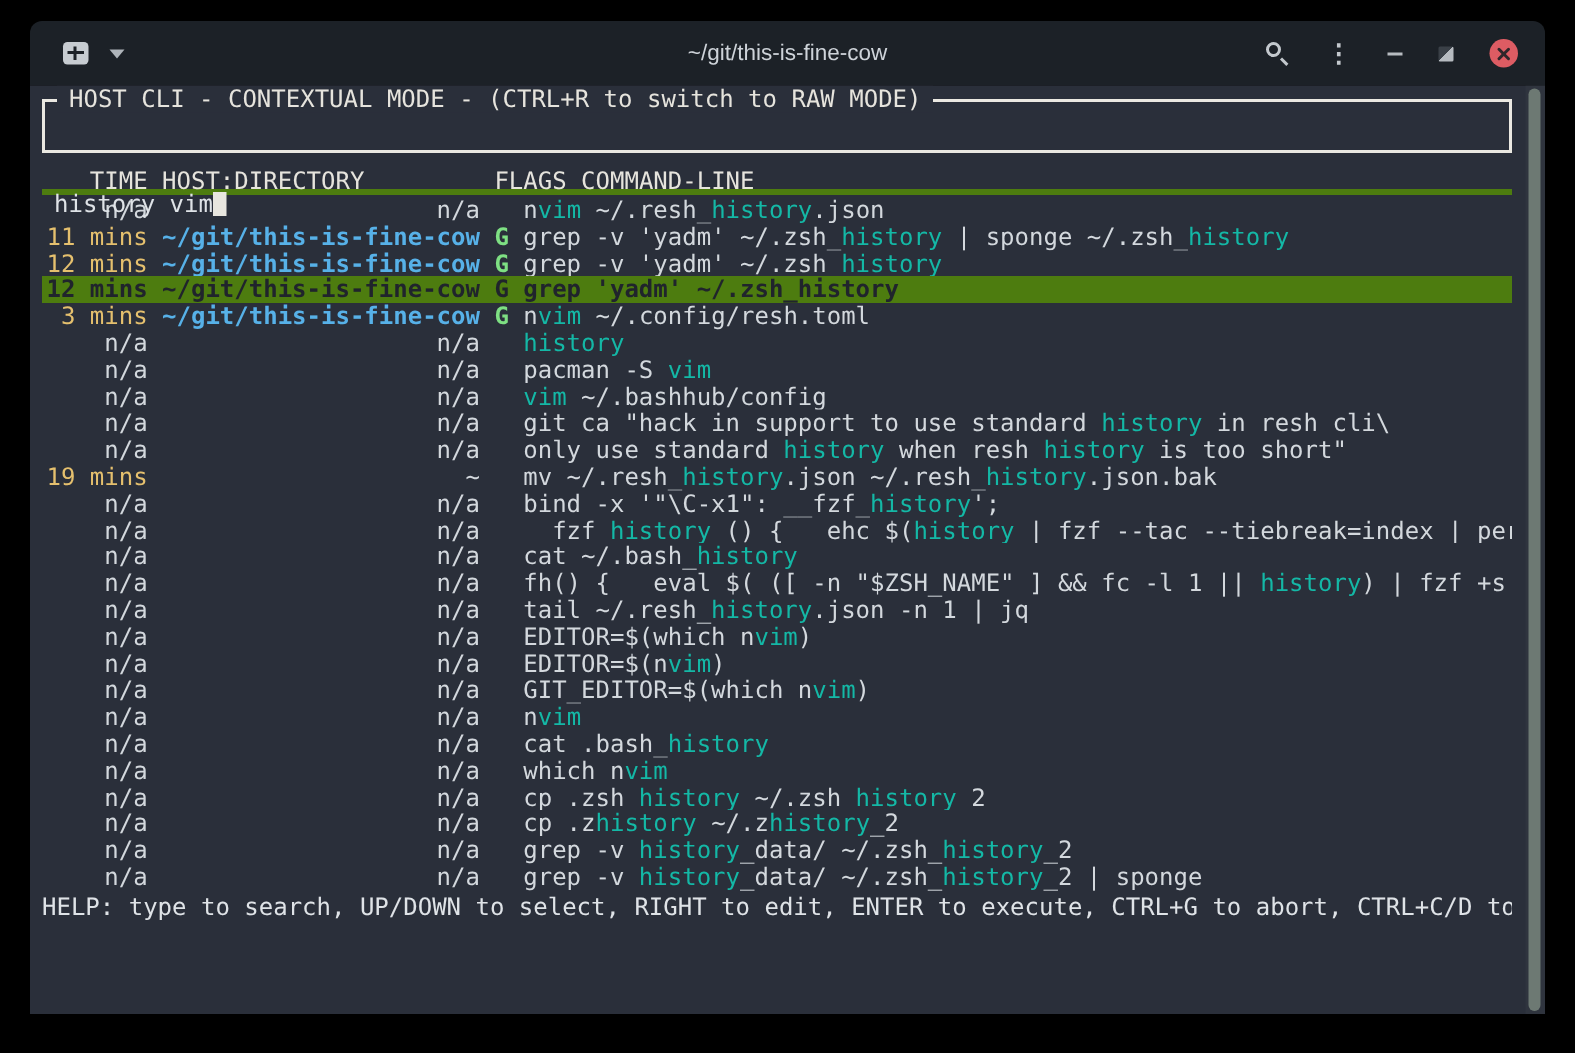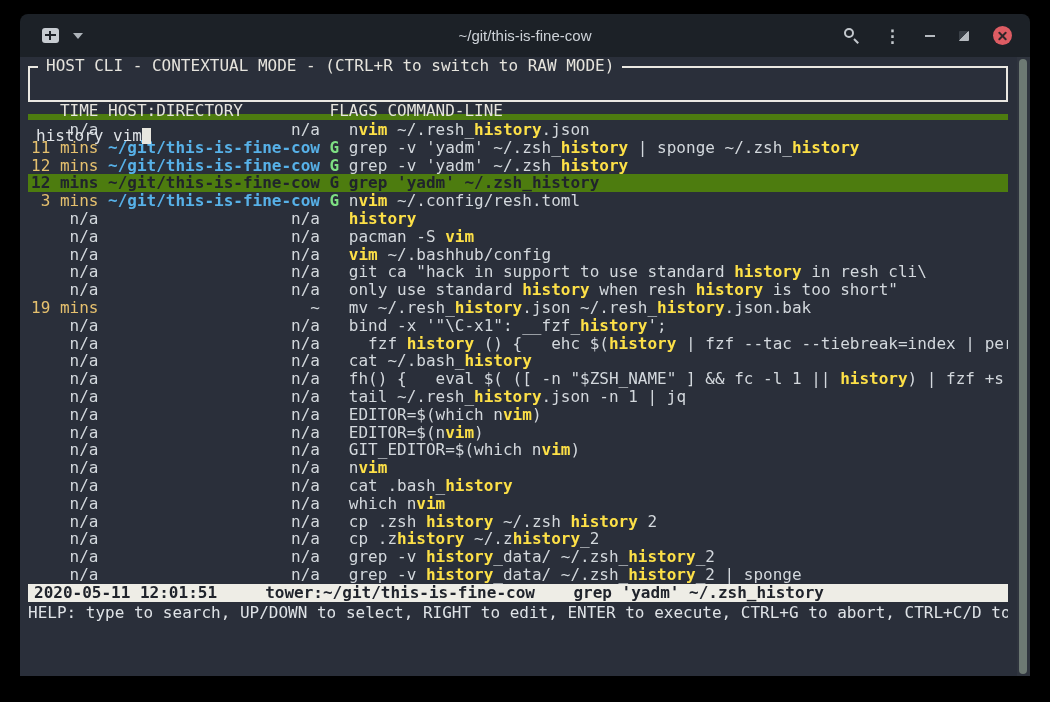--- a/index.html
+++ b/index.html
@@ -51,36 +51,36 @@
     padding:6px 6px 0 6px;white-space:pre;
   }
   .resh-legend{
     position:absolute;top:-11px;left:8px;background:#2a2f3a;
     padding:0 8px;white-space:pre;color:#e6e4dd;font-size:16px;
   }
   .query-line{white-space:pre;color:#dfe3e7;}
   .cursor{display:inline-block;width:9px;height:16px;background:#e8e6df;vertical-align:-3px;}
 
   .table-header{
-    height:18px;line-height:18px;white-space:pre;
-    border-bottom:6px solid #4d7c0f;color:#e6e4dd;padding-left:3px;
+    margin-top:10px;height:18px;line-height:18px;white-space:pre;
+    border-bottom:4px solid #4d7c0f;color:#e6e4dd;padding-left:3px;
   }
   .hdr-field{display:inline-flex;width:22ch;}
   .w7{display:inline-block;width:7ch;text-align:right;}
   .gap1{display:inline-block;width:1ch;}
 
   .rows{margin-top:1px;}
   .row{height:17.8px;line-height:17.8px;white-space:pre;overflow:hidden;padding-left:3px;}
   .cell-time{display:inline-block;width:7ch;text-align:right;margin-right:1ch;}
   .cell-dir{display:inline-block;width:22ch;text-align:right;margin-right:1ch;}
   .cell-flag{display:inline-block;width:1ch;margin-right:1ch;font-weight:bold;}
   .yellow{color:#e5c06e;}
   .blue{color:#57b1e8;font-weight:bold;}
   .green{color:#7ee083;}
-  .hl{color:#fde047;font-weight:bold;}
+  .hl{color:#14b8a6;font-weight:normal;}
   .row.selected{background:#4d7c0f;}
   .row.selected span{color:#20242c !important;font-weight:bold;}
 
   .status-bar{
     background:#eeede6;color:#20242c;font-weight:bold;height:18px;line-height:18px;
     white-space:pre;overflow:hidden;padding-left:6px;
   }
   .sp5{display:inline-block;width:5ch;}
   .sp4{display:inline-block;width:4ch;}
   .help-bar{margin-top:2px;height:18px;line-height:18px;white-space:pre;overflow:hidden;color:#dfe3e7;}
@@ -139,21 +139,20 @@
         <div class="row"><span class="cell-time">n/a</span><span class="cell-dir">n/a</span><span class="cell-flag green"></span><span>GIT_EDITOR=$(which n<span class="hl">vim</span>)</span></div>
         <div class="row"><span class="cell-time">n/a</span><span class="cell-dir">n/a</span><span class="cell-flag green"></span><span>n<span class="hl">vim</span></span></div>
         <div class="row"><span class="cell-time">n/a</span><span class="cell-dir">n/a</span><span class="cell-flag green"></span><span>cat .bash_<span class="hl">history</span></span></div>
         <div class="row"><span class="cell-time">n/a</span><span class="cell-dir">n/a</span><span class="cell-flag green"></span><span>which n<span class="hl">vim</span></span></div>
         <div class="row"><span class="cell-time">n/a</span><span class="cell-dir">n/a</span><span class="cell-flag green"></span><span>cp .zsh_<span class="hl">history</span> ~/.zsh_<span class="hl">history</span>_2</span></div>
         <div class="row"><span class="cell-time">n/a</span><span class="cell-dir">n/a</span><span class="cell-flag green"></span><span>cp .z<span class="hl">history</span> ~/.z<span class="hl">history</span>_2</span></div>
         <div class="row"><span class="cell-time">n/a</span><span class="cell-dir">n/a</span><span class="cell-flag green"></span><span>grep -v <span class="hl">history</span>_data/ ~/.zsh_<span class="hl">history</span>_2</span></div>
         <div class="row"><span class="cell-time">n/a</span><span class="cell-dir">n/a</span><span class="cell-flag green"></span><span>grep -v <span class="hl">history</span>_data/ ~/.zsh_<span class="hl">history</span>_2 | sponge</span></div>
       </div>
 
-    <div class="status-bar"><span>2020-05-11 12:01:51</span><span class="sp5"></span><span>tower:~/git/this-is-fine-cow</span><span class="sp4"></span><span>grep 'yadm' ~/.zsh_history</span></div>
 
     <div class="help-bar">HELP: type to search, UP/DOWN to select, RIGHT to edit, ENTER to execute, CTRL+G to abort, CTRL+C/D to quit;</div>
 
     <div class="scroll-track">
         <div class="scroll-thumb"></div>
       </div>
   </div>
 </div>
 
 </body></html>

